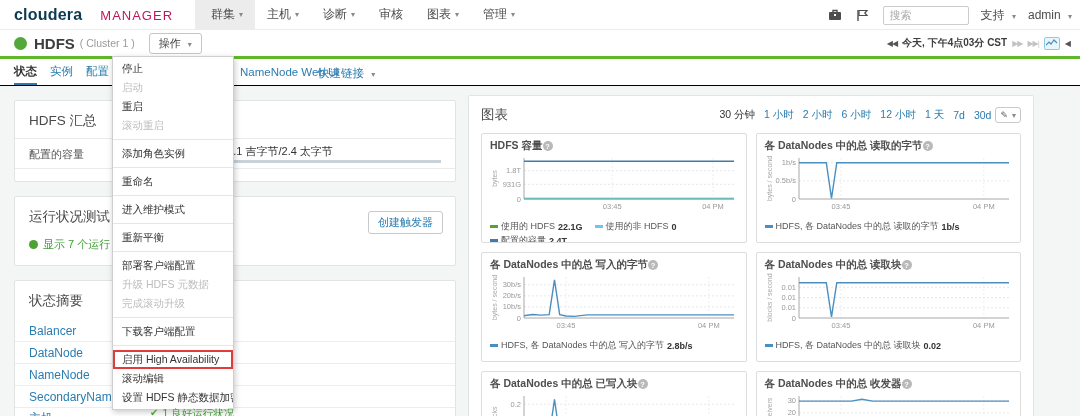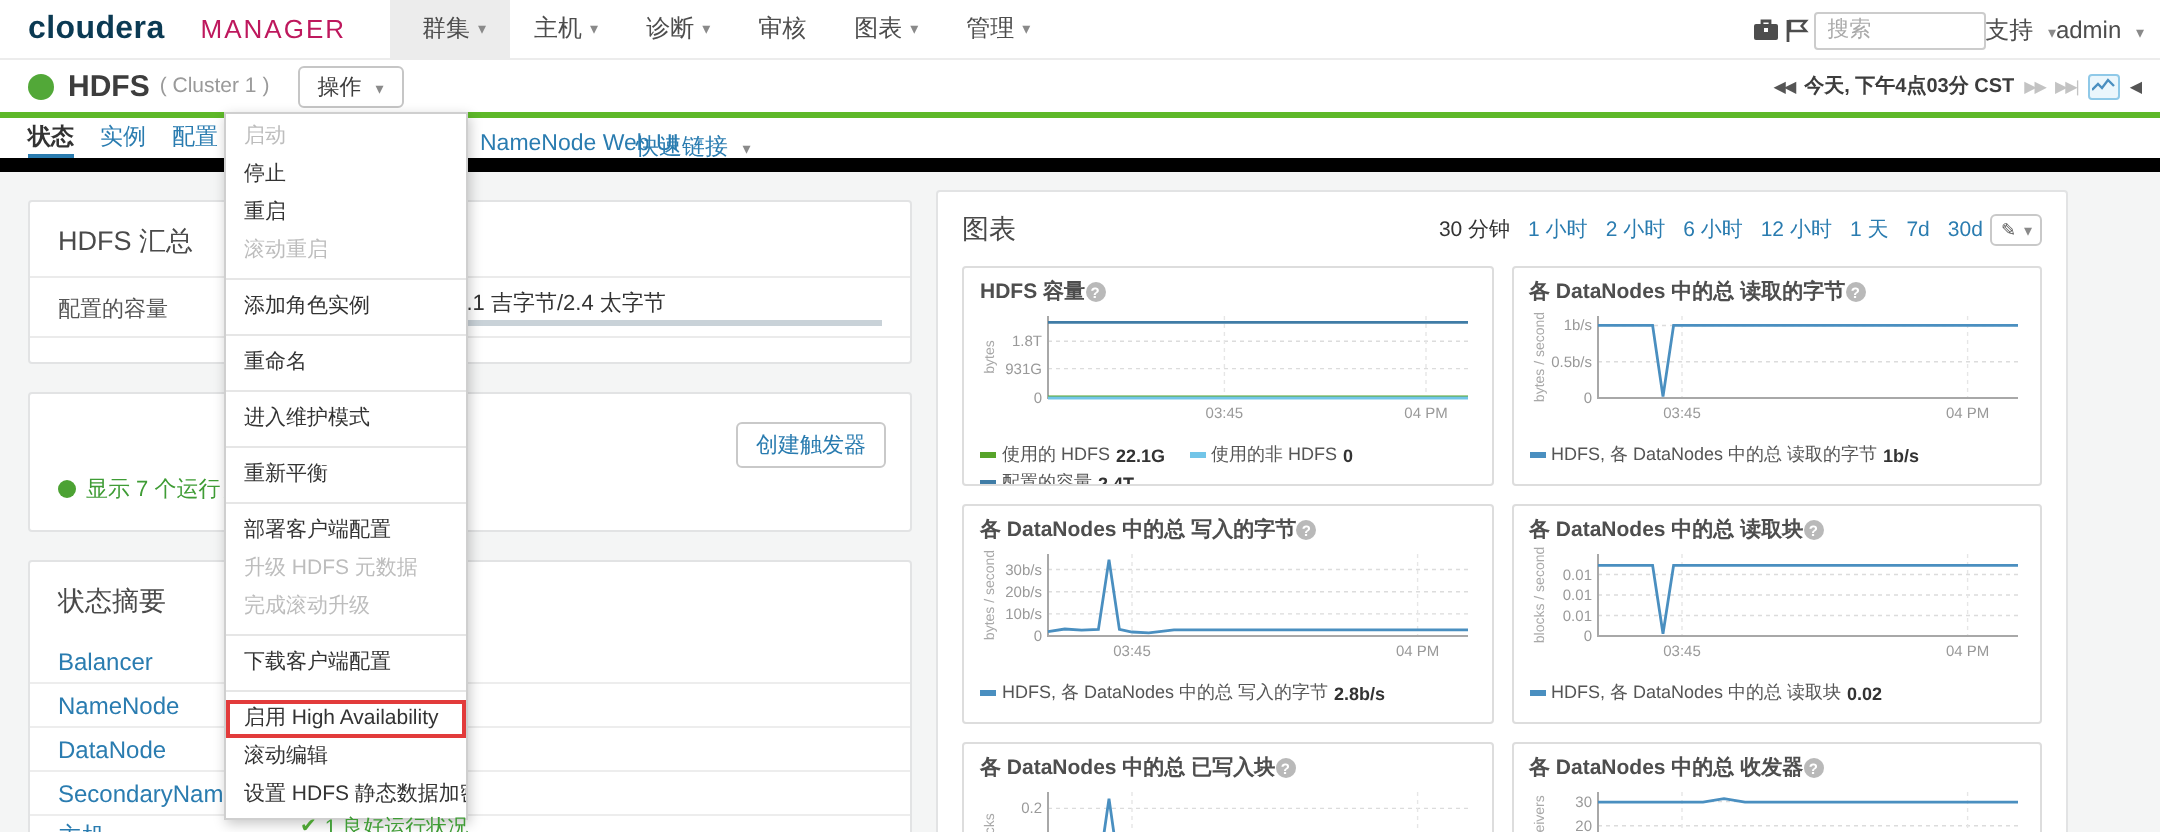--- a/index.html
+++ b/index.html
@@ -9,21 +9,21 @@
   
   .navbar { position:absolute; top:0; left:0; width:100%; height:30px; background:#fff;
             border-bottom:1px solid #ececec; display:flex; align-items:center; z-index:20; }
   .brand { margin-left:14px; display:flex; align-items:baseline; white-space:nowrap; }
   .brand-primary { font-size:16px; font-weight:bold; color:#0b3a53; letter-spacing:.2px; }
   .brand-secondary { font-size:13px; color:#be185d; margin-left:18px; letter-spacing:1px; }
   .main-nav { display:flex; height:100%; margin-left:22px; align-items:stretch; }
   .nav-item { display:flex; align-items:center; padding:0 12px; font-size:12px; color:#4d4d4d; cursor:pointer; white-space:nowrap; }
   .nav-item.active { background:#ececec;padding-left:16px; }
   .caret { font-size:8px; color:#8a8a8a; margin-left:4px; }
-  .nav-right { position:absolute; right:8px; top:0; height:30px; display:flex; align-items:center; gap:0; }
+  .nav-right { position:absolute; right:8px; top:0; height:30px; display:flex; align-items:center; gap:12px; }
   .topicon { width:16px; height:16px; display:flex; align-items:center; justify-content:center; }
   .search-input { width:86px; height:19px; border:1px solid #ccc; border-radius:2px; font-size:11px;
                   padding:0 6px; color:#333; outline:none; font-family:inherit; }
   .search-input::placeholder { color:#aaa; }
   .nav-user { font-size:12px; color:#4d4d4d; white-space:nowrap; cursor:pointer; }
 
   
   .svc-header { position:absolute; top:30px; left:0; width:100%; height:26px; background:#fff; display:flex; align-items:center; }
   .svc-dot { width:13px; height:13px; border-radius:50%; background:#52a838; margin-left:14px; }
   .svc-name { font-size:15px; font-weight:bold; color:#3d3d3d; margin-left:7px; }
@@ -33,21 +33,21 @@
   .time-nav { position:absolute; right:10px; display:flex; align-items:center; gap:5px; font-size:9.5px; color:#444; }
   .tn-arrow { font-size:8px; color:#555; letter-spacing:-1px; cursor:pointer; }
   .tn-arrow.dim { color:#c3c3c3; }
   .tn-label { font-weight:bold; font-size:10px; color:#3d3d3d; white-space:nowrap; }
   .tn-chart { width:16px; height:13px; border:1px solid #8fc9e8; background:#eaf6fc; border-radius:2px;
               display:flex; align-items:center; justify-content:center; cursor:pointer; }
 
   .green-bar { position:absolute; top:56px; left:0; width:100%; height:3px; background:#5eb829; }
 
   
-  .tabs-row { position:absolute; top:59px; left:0; width:100%; height:27px; background:#fff; border-bottom:7px solid #000000;padding-left:16px; }
+  .tabs-row { position:absolute; top:59px; left:0; width:100%; height:27px; background:#fff; border-bottom:1px solid #000000;padding-left:16px; }
   .tabs { position:absolute; left:14px; top:0; height:100%; display:flex; gap:13px; }
   .tab { font-size:11.5px; color:#2a7cb0; display:flex; align-items:center; cursor:pointer; border-bottom:2px solid transparent; }
   .tab.active { color:#333; font-weight:bold; border-bottom:2px solid #2a7cb0; }
   .nn-link { position:absolute; left:240px; top:7px; font-size:11.5px; color:#2a7cb0; cursor:pointer; white-space:nowrap; }
   .ext { font-size:9px; color:#7db4d6; margin-left:2px; }
   .quick-links { position:absolute; left:318px; top:7px; font-size:11.5px; color:#2a7cb0; cursor:pointer; white-space:nowrap; }
 
   
   .card { position:absolute; background:#fff; border:1px solid #e2e3e4; border-radius:2px; }
   .card-title { font-size:13.5px; color:#4a4a4a; padding:11px 14px 8px; }
@@ -188,38 +188,39 @@
   <div class="card" id="card-summary">
     <div class="card-title">HDFS 汇总</div>
     <div class="sum-row">
       <span class="sum-label">配置的容量</span>
       <span class="sum-value">22.1 吉字节/2.4 太字节</span>
       <span class="sum-bar"><span class="sum-bar-fill"></span></span>
     </div>
   </div>
 
   <div class="card" id="card-health">
+    <div class="card-title">运行状况测试</div>
     <button class="trigger-btn">创建触发器</button>
     <div class="health-line">
       <span class="health-dot"></span>
       <span class="health-link">显示 7 个运行良好状况</span>
     </div>
   </div>
 
   <div class="card" id="card-status">
     <div class="card-title">状态摘要</div>
     <div class="status-rows" id="status-rows">
         <div class="status-row">
           <a>Balancer</a>
         </div>
         <div class="status-row">
-          <a>NameNode</a>
+          <a>DataNode</a>
         </div>
         <div class="status-row">
-          <a>DataNode</a>
+          <a>NameNode</a>
         </div>
         <div class="status-row">
           <a>SecondaryNameNode</a>
         </div>
         <div class="status-row">
           <a>主机</a>
         </div>
       </div>
   </div>
 
@@ -387,22 +388,22 @@
             <text x="76" y="56" font-size="7.5" fill="#999" text-anchor="middle">03:45</text>
             <line x1="218.8" y1="5" x2="218.8" y2="46" stroke="#e6e6e6" stroke-dasharray="2,2" stroke-width="0.7"></line>
             <text x="218.8" y="56" font-size="7.5" fill="#999" text-anchor="middle">04 PM</text>
             <path d="M34 5 V46 H244" stroke="#a8a8a8" fill="none" stroke-width="1"></path>
             <polyline points="34.0,10.1 86.5,10.1 97.0,8.3 107.5,10.1 244.0,10.1" fill="none" stroke="#4a8fc0" stroke-width="1.4"></polyline>
           </svg></div>
       </div>
   </div>
 
   <ul class="actions-menu" id="actions-menu">
+      <li class="menu-item">停止</li>
       <li class="menu-item disabled">启动</li>
-      <li class="menu-item">停止</li>
       <li class="menu-item">重启</li>
       <li class="menu-item disabled">滚动重启</li>
       <li class="menu-divider"></li>
       <li class="menu-item">添加角色实例</li>
       <li class="menu-divider"></li>
       <li class="menu-item">重命名</li>
       <li class="menu-divider"></li>
       <li class="menu-item">进入维护模式</li>
       <li class="menu-divider"></li>
       <li class="menu-item">重新平衡</li>

